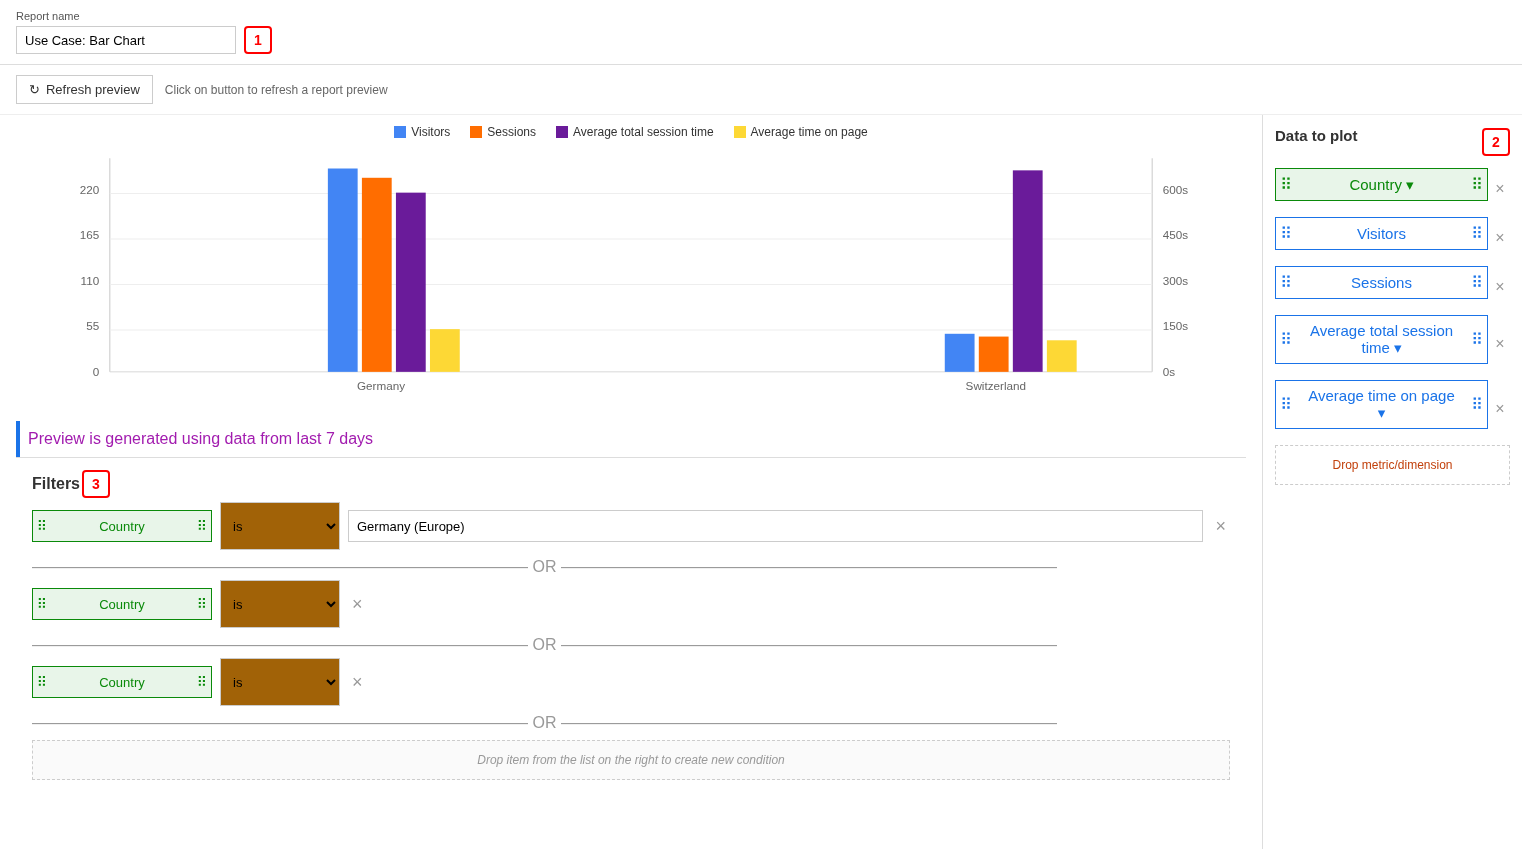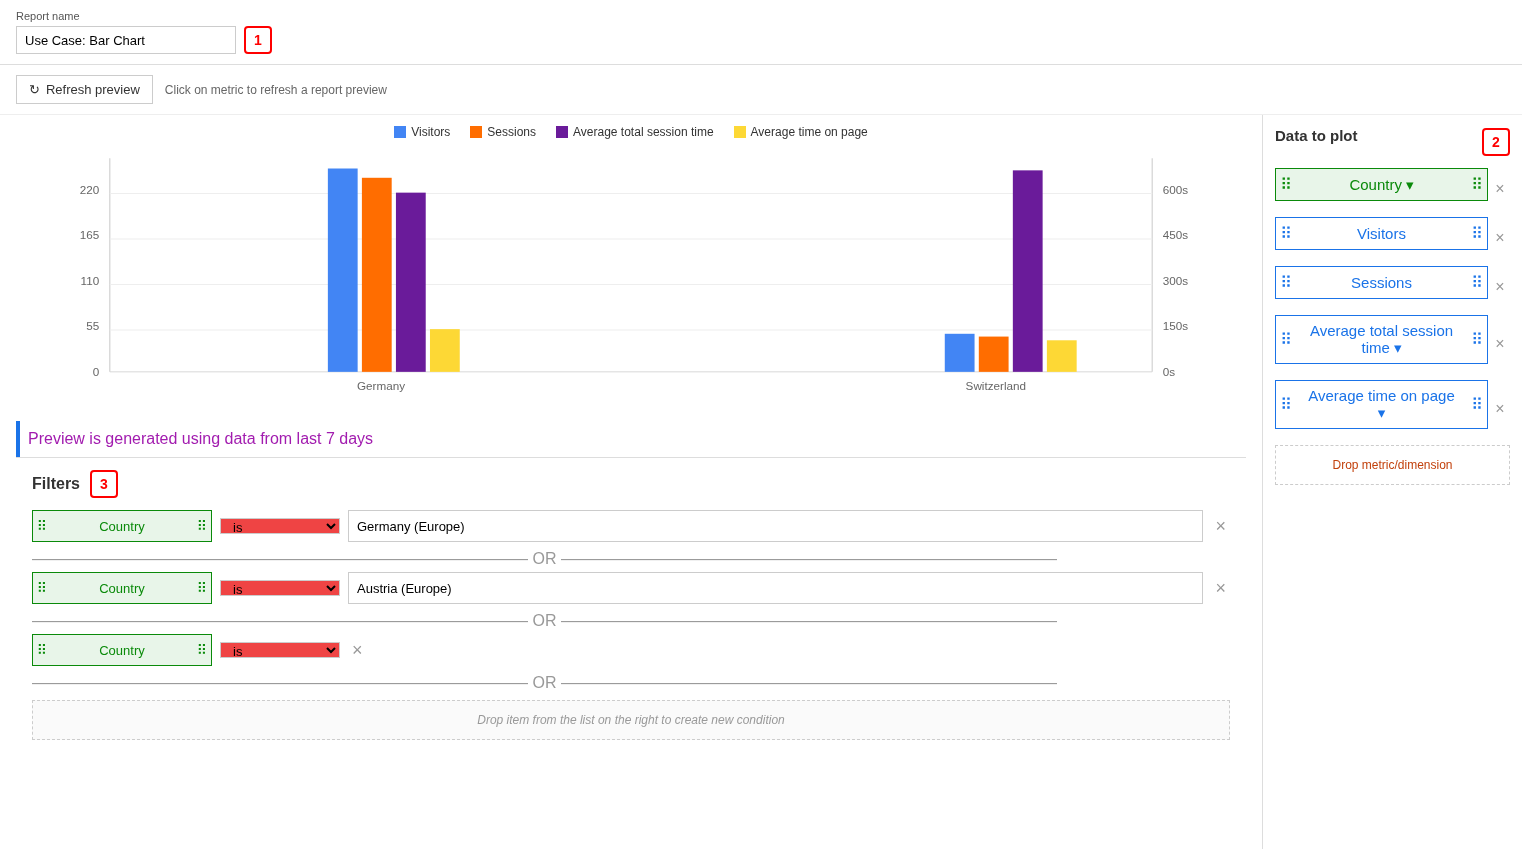--- a/index.html
+++ b/index.html
@@ -64,31 +64,31 @@
     .plot-item.green-item .plot-item-label { color: #0a8a0a; }
     .plot-item.green-item .plot-item-drag-right { color: #0a8a0a; }
 
     .drop-zone {
       border: 1px dashed #ccc; padding: 12px; text-align: center;
       color: #c2410c; font-size: 12px; margin-top: 4px; cursor: default;
     }
 
     
     .filters-section { padding: 12px 16px; border-top: 1px solid #ddd; background: #fff; }
-    .filters-header { display: flex; align-items: center; gap: 10px; margin-bottom: 12px; font-size: 16px; font-weight: bold; text-align: right; }
+    .filters-header { display: flex; align-items: center; gap: 2px; margin-bottom: 4px; font-size: 16px; font-weight: bold; text-align: right; }
     .filter-row { display: flex; align-items: center; gap: 8px; margin-bottom: 8px; }
     .filter-country-badge {
       display: flex; align-items: center; border: 1px solid #0a8a0a; background: #e8f5e9;
       padding: 0; height: 32px; min-width: 180px;
     }
     .filter-badge-drag { width: 18px; display: flex; align-items: center; justify-content: center; color: #0a8a0a; font-size: 14px; padding: 0 2px; }
     .filter-badge-label { flex: 1; text-align: center; color: #0a8a0a; font-size: 13px; font-weight: 500; }
     .filter-badge-drag-right { width: 18px; display: flex; align-items: center; justify-content: center; color: #0a8a0a; font-size: 14px; padding: 0 2px; }
 
-    .filter-select { border: 1px solid #ccc; height: 16px; padding: 0 8px; font-size: 13px; background: #ef4444; min-width: 120px; cursor: pointer; }
+    .filter-select { border: 1px solid #ccc; height: 48px; padding: 0 8px; font-size: 13px; background: #a16207; min-width: 120px; cursor: pointer; }
     .filter-value { border: 1px solid #ccc; height: 32px; padding: 0 8px; font-size: 13px; background: #fff; flex: 1; }
     .filter-x { color: #999; cursor: pointer; font-size: 18px; padding: 0 4px; }
 
     .or-divider { color: #999; font-size: 16px; margin: 4px 0; }
 
     .drop-filter-zone {
       border: 1px dashed #ccc; padding: 12px; text-align: center;
       color: #999; font-size: 12px; margin-top: 8px; background: #fafafa; font-style: italic;
     }
   </style>
@@ -103,21 +103,21 @@
       <input class="report-name-input" type="text" value="Use Case: Bar Chart" style="">
       <div class="step-badge">1</div>
     </div>
   </div>
 
   <div class="toolbar">
     <button class="refresh-btn">
       <span>↻</span>
       <span>Refresh preview</span>
     </button>
-    <span class="refresh-hint">Click on metric to refresh a report preview</span>
+    <span class="refresh-hint">Click on button to refresh a report preview</span>
   </div>
 
   <div class="main-layout">
 
     <div class="chart-area">
 
       <div class="chart-legend">
         <div class="legend-item">
           <span class="legend-dot" style="background:#4285F4;"></span>
           <span>Visitors</span>
@@ -216,21 +216,20 @@
           <div class="filter-country-badge">
             <span class="filter-badge-drag">⠿</span>
             <span class="filter-badge-label">Country</span>
             <span class="filter-badge-drag-right">⠿</span>
           </div>
           <select class="filter-select">
             <option>is</option>
             <option>is not</option>
             <option>contains</option>
           </select>
-          <input type="text" class="filter-value" value="Austria (Europe)" style="">
           <span class="filter-x">×</span>
         </div>
 
         <div class="or-divider">——————————————————————————————— OR ———————————————————————————————</div>
 
         <div class="filter-row">
           <div class="filter-country-badge">
             <span class="filter-badge-drag">⠿</span>
             <span class="filter-badge-label">Country</span>
             <span class="filter-badge-drag-right">⠿</span>

